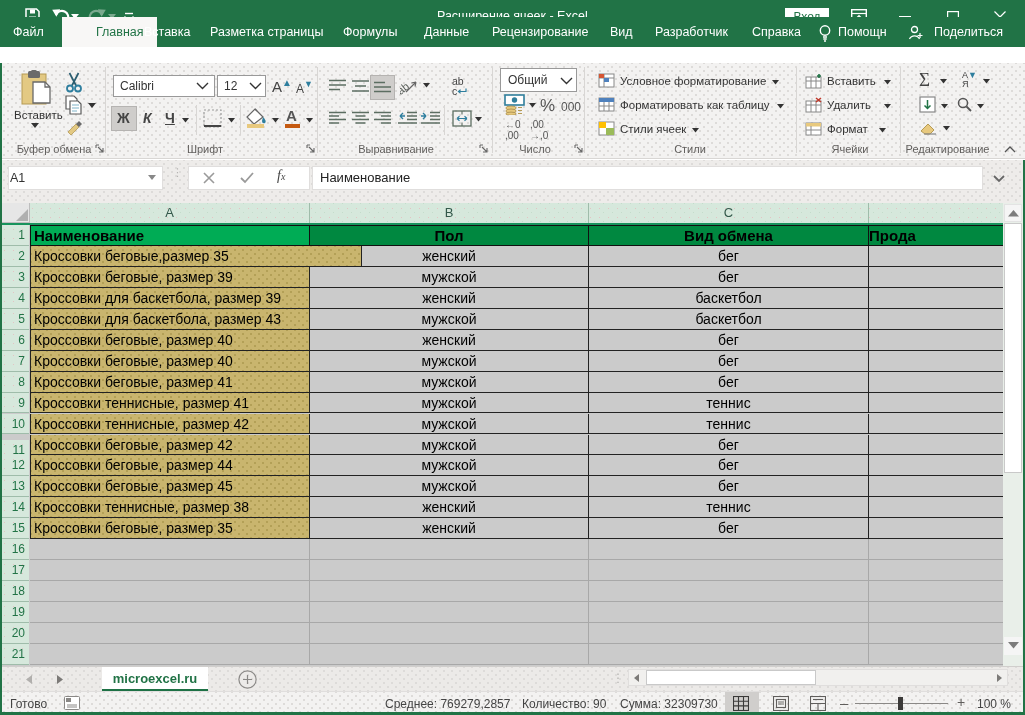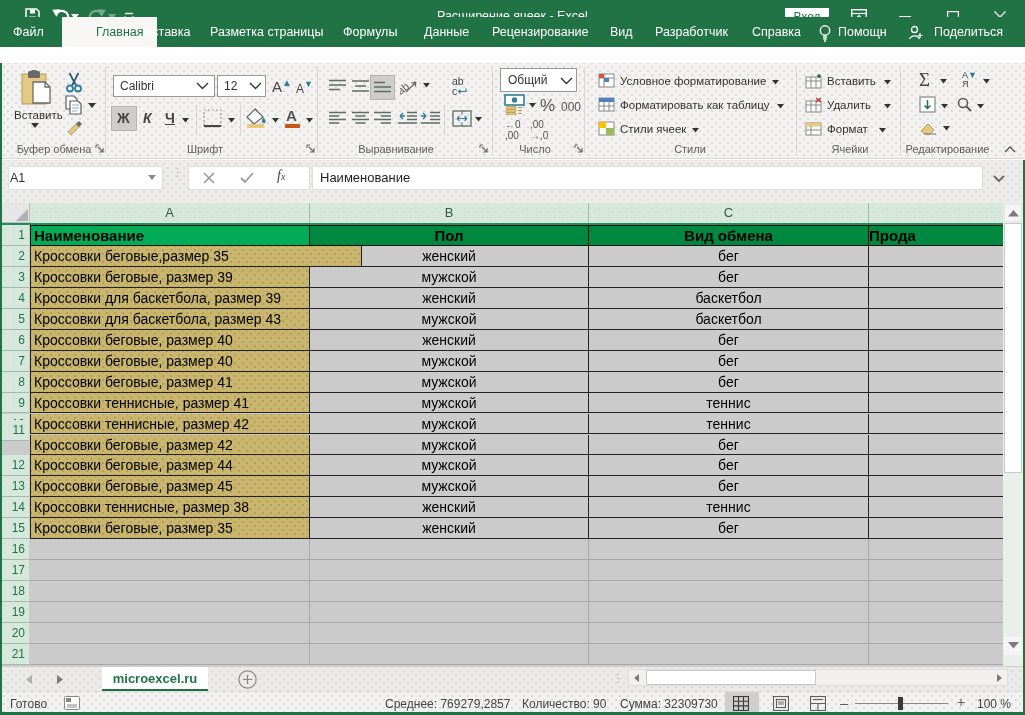--- a/index.html
+++ b/index.html
@@ -432,21 +432,21 @@
 <div class="rowhead" style="top:22.0px;height:20.9px;line-height:20.9px">1</div>
 <div class="rowhead" style="top:43.0px;height:20.9px;line-height:20.9px">2</div>
 <div class="rowhead" style="top:63.9px;height:20.9px;line-height:20.9px">3</div>
 <div class="rowhead" style="top:84.8px;height:20.9px;line-height:20.9px">4</div>
 <div class="rowhead" style="top:105.8px;height:20.9px;line-height:20.9px">5</div>
 <div class="rowhead" style="top:126.8px;height:20.9px;line-height:20.9px">6</div>
 <div class="rowhead" style="top:147.7px;height:20.9px;line-height:20.9px">7</div>
 <div class="rowhead" style="top:168.7px;height:20.9px;line-height:20.9px">8</div>
 <div class="rowhead" style="top:189.6px;height:20.9px;line-height:20.9px">9</div>
 <div class="rowhead" style="top:210.5px;height:20.9px;line-height:20.9px">10</div>
-<div class="rowhead" style="top:217px;height:20.9px;line-height:20.9px">11</div>
+<div class="rowhead" style="top:237px;height:20.9px;line-height:20.9px">11</div>
 <div class="rowhead" style="top:252.4px;height:20.9px;line-height:20.9px">12</div>
 <div class="rowhead" style="top:273.4px;height:20.9px;line-height:20.9px">13</div>
 <div class="rowhead" style="top:294.3px;height:20.9px;line-height:20.9px">14</div>
 <div class="rowhead" style="top:315.3px;height:20.9px;line-height:20.9px">15</div>
 <div class="rowhead" style="top:336.2px;height:20.9px;line-height:20.9px">16</div>
 <div class="rowhead" style="top:357.2px;height:20.9px;line-height:20.9px">17</div>
 <div class="rowhead" style="top:378.1px;height:20.9px;line-height:20.9px">18</div>
 <div class="rowhead" style="top:399.1px;height:20.9px;line-height:20.9px">19</div>
 <div class="rowhead" style="top:420.1px;height:20.9px;line-height:20.9px">20</div>
 <div class="rowhead" style="top:441.0px;height:20.9px;line-height:20.9px">21</div>

